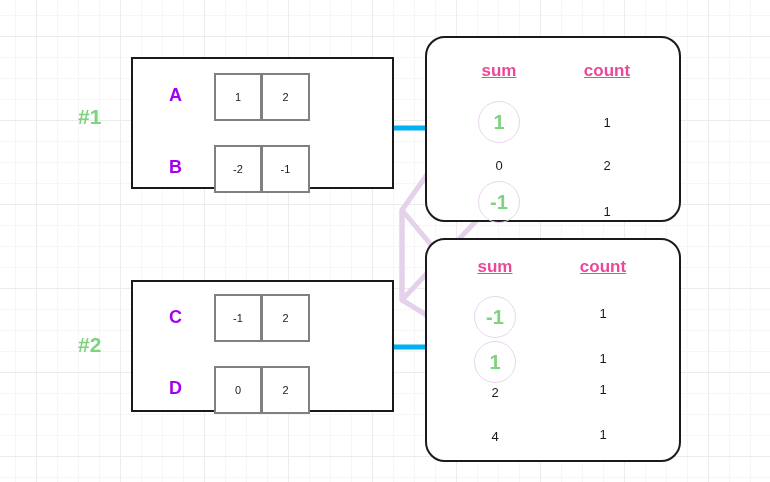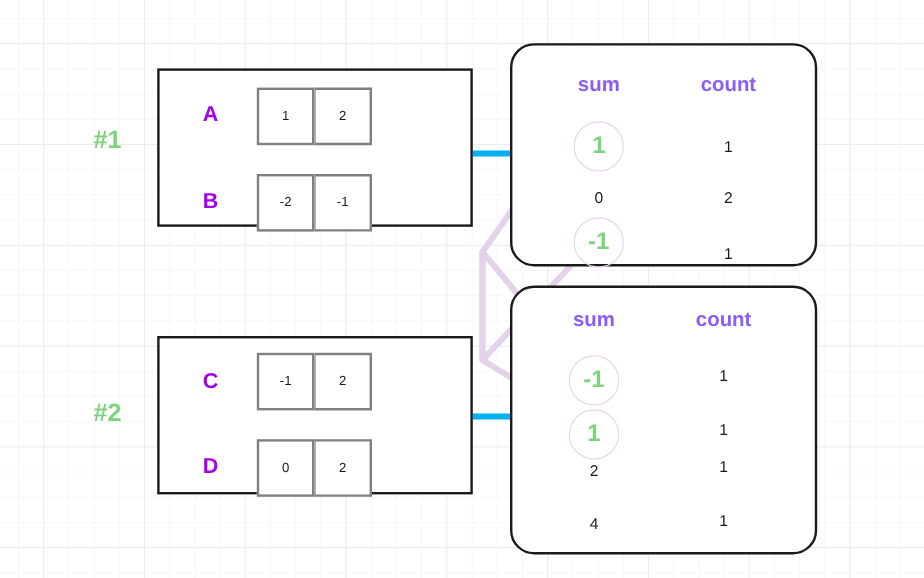--- a/index.html
+++ b/index.html
@@ -73,25 +73,26 @@
   
   .agg-box {
     position: absolute;
     border: 2px solid #1a1a1a;
     border-radius: 20px;
     background: #ffffff;
     box-sizing: border-box;
   }
   .col-header {
     position: absolute;
-    color: #8b5cf6;
+    color: #ec4899;
     font-size: 17px;
     font-weight: bold;
     text-align: left;
     transform: translateX(-50%);
+    text-decoration: underline;
   }
   .agg-val {
     position: absolute;
     font-size: 13px;
     color: #1a1a1a;
     text-align: center;
     transform: translate(-50%, -50%);
     font-family: "Liberation Sans", sans-serif;
   }
   .agg-val.hl {

